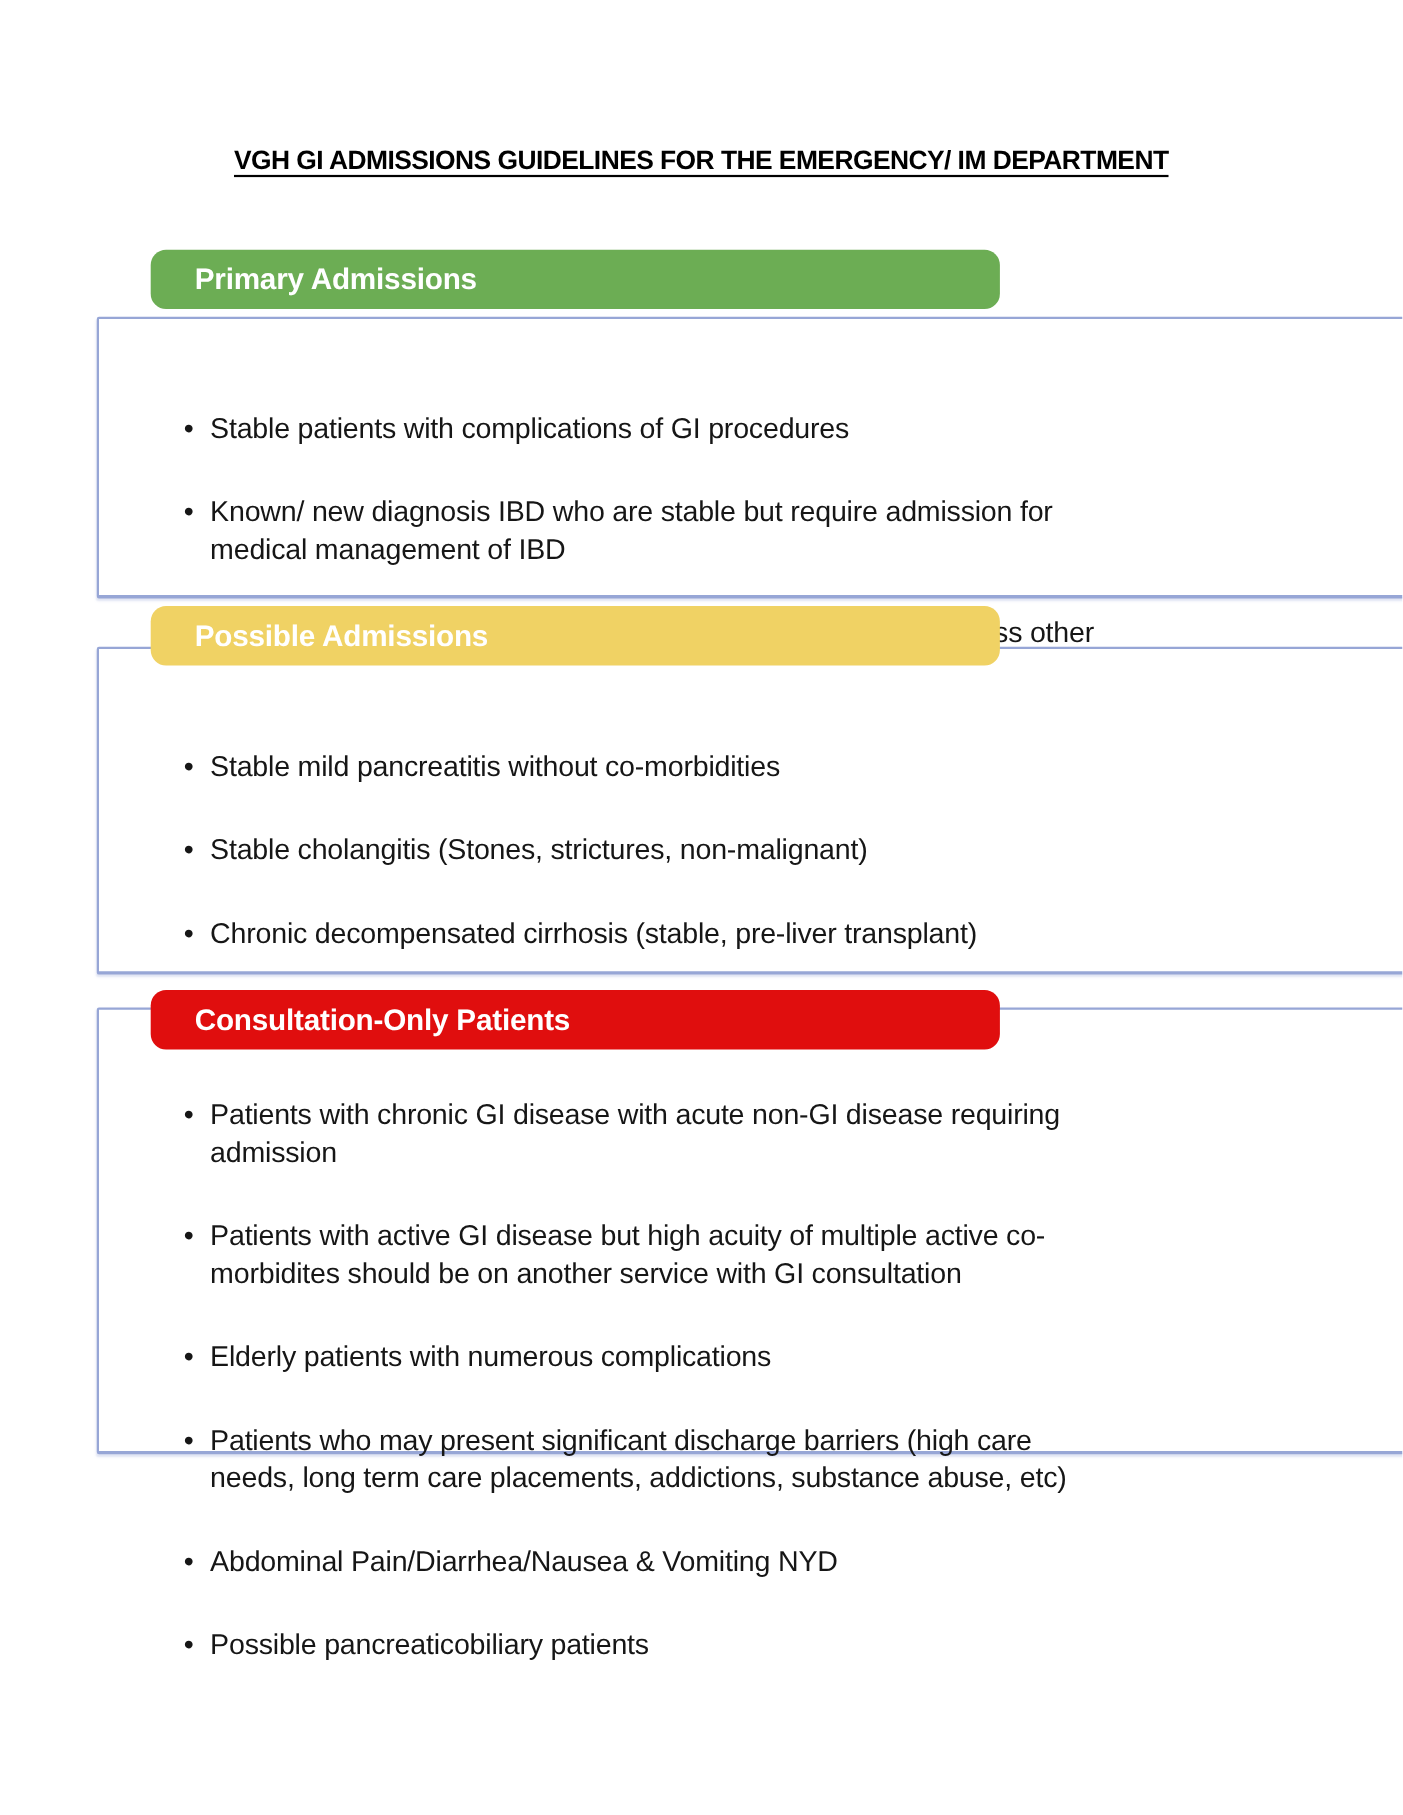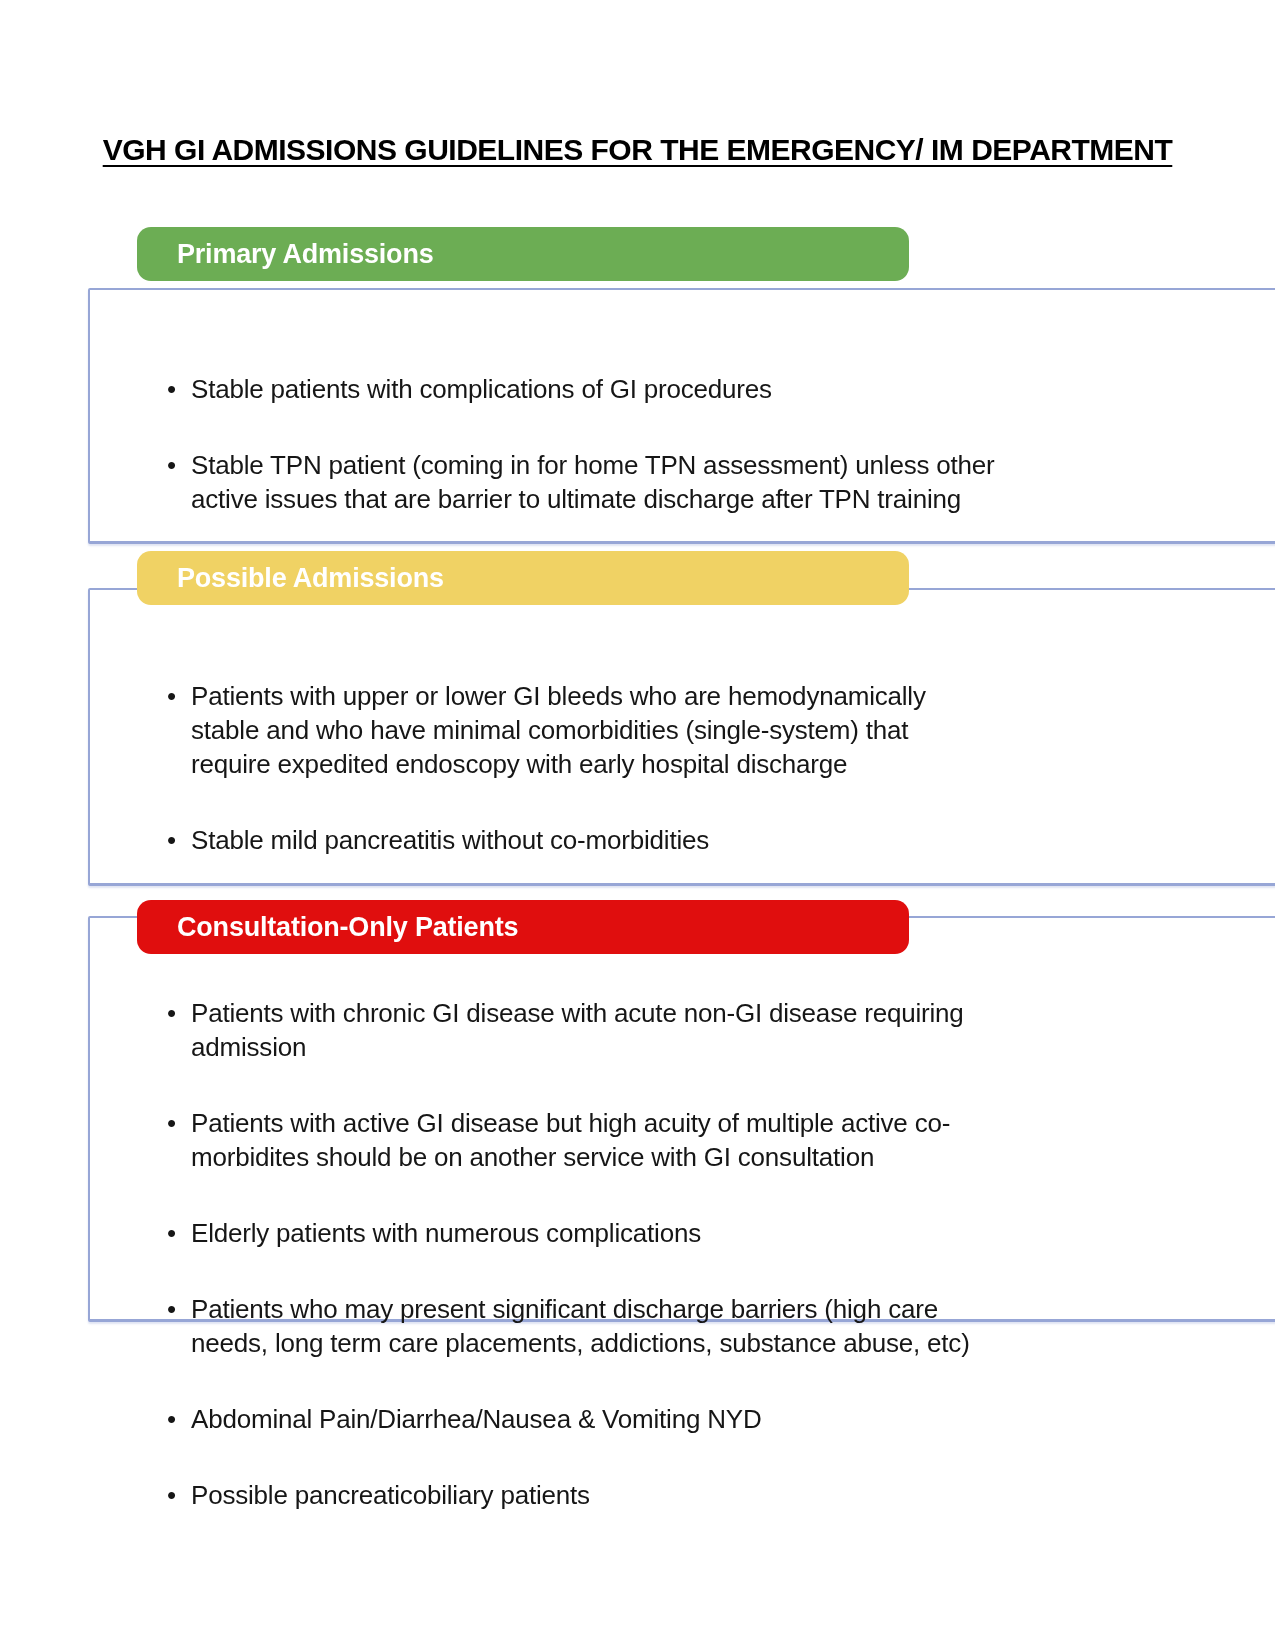--- a/index.html
+++ b/index.html
@@ -12,21 +12,21 @@
     overflow: hidden;
     font-family: "Liberation Sans", "DejaVu Sans", sans-serif;
   }
   .doc-title {
     position: absolute;
     top: 133px;
     left: 0;
     width: 100%;
     margin: 0;
     text-align: center;
-    font-size: 30px;
+    font-size: 24px;
     font-weight: 700;
     letter-spacing: -0.5px;
     color: #000000;
     text-decoration: underline;
     text-decoration-thickness: 2px;
     text-underline-offset: 5px;
   }
   .content-box {
     position: absolute;
     left: 88px;
@@ -90,33 +90,32 @@
 </head>
 <body>
 
 <div class="page">
 
   <h1 class="doc-title">VGH GI ADMISSIONS GUIDELINES FOR THE EMERGENCY/ IM DEPARTMENT</h1>
 
   <div class="content-box box-1" style="border-color: rgb(151, 166, 214);">
     <ul class="bullets bul-1">
       <li>Stable patients with complications of GI procedures</li>
+      <li>Known/ new diagnosis IBD who are stable but require admission for
+medical management of IBD</li>
       <li>Stable TPN patient (coming in for home TPN assessment) unless other
 active issues that are barrier to ultimate discharge after TPN training</li>
     </ul>
   </div>
   <div class="header-box hdr-1" style="background-color: rgb(108, 173, 84);">
     <span>Primary Admissions</span>
   </div>
 
   <div class="content-box box-2" style="border-color: rgb(151, 166, 214);">
     <ul class="bullets bul-2">
-      <li>Patients with upper or lower GI bleeds who are hemodynamically
-stable and who have minimal comorbidities (single-system) that
-require expedited endoscopy with early hospital discharge</li>
       <li>Stable mild pancreatitis without co-morbidities</li>
       <li>Stable cholangitis (Stones, strictures, non-malignant)</li>
       <li>Chronic decompensated cirrhosis (stable, pre-liver transplant)</li>
     </ul>
   </div>
   <div class="header-box hdr-2" style="background-color: rgb(240, 210, 100);">
     <span>Possible Admissions</span>
   </div>
 
   <div class="content-box box-3" style="border-color: rgb(151, 166, 214);">

